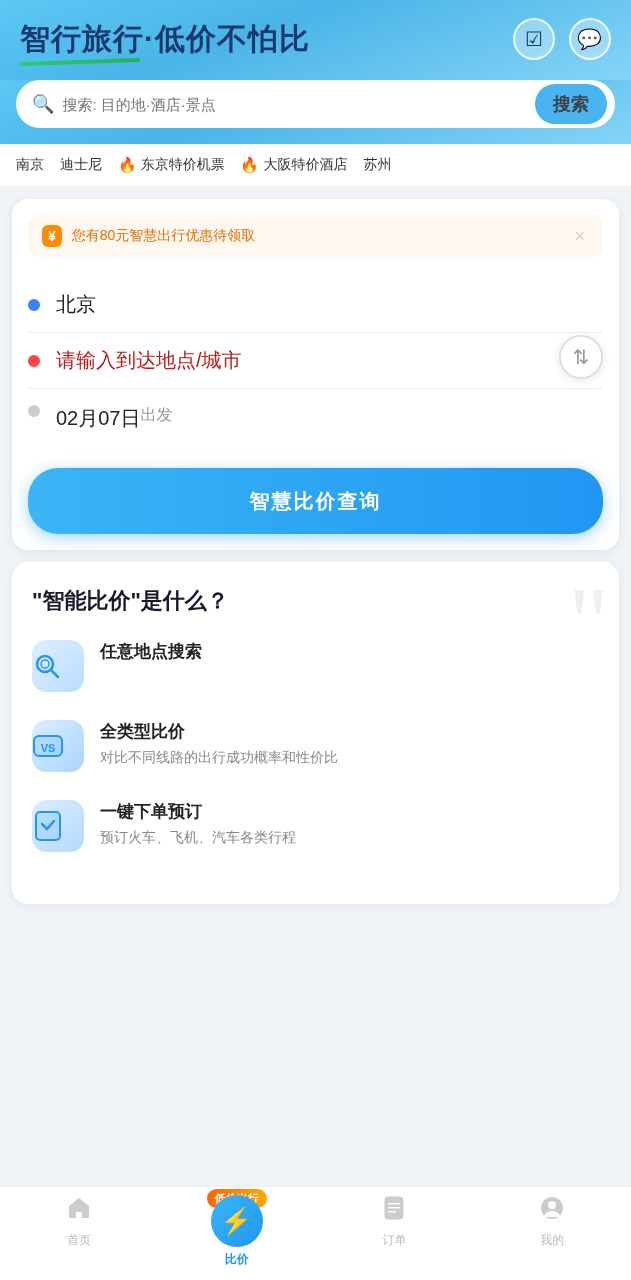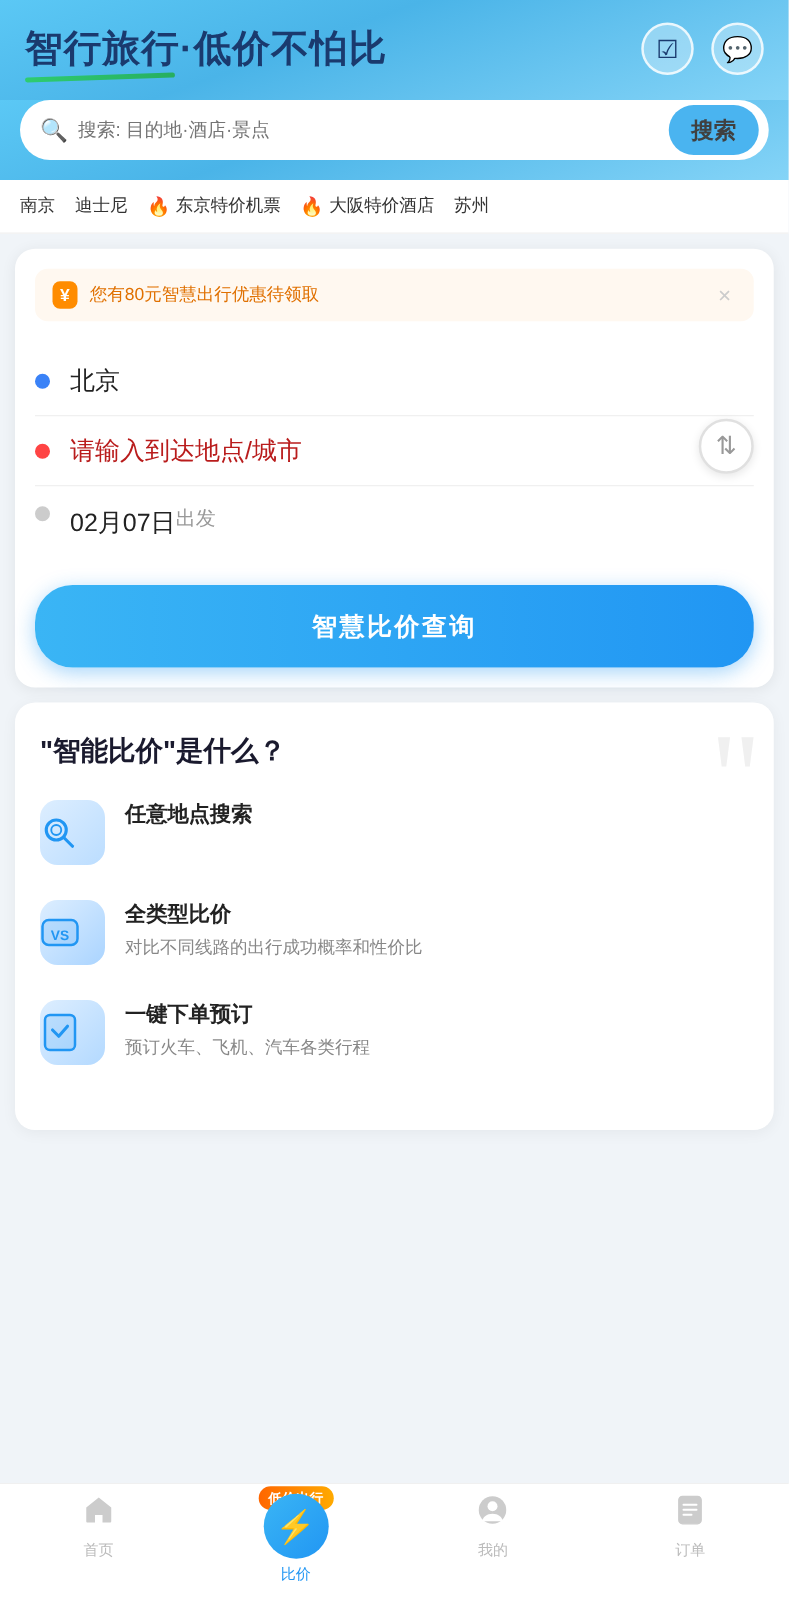--- a/index.html
+++ b/index.html
@@ -318,21 +318,21 @@
     }
     .nav-icon {
       font-size: 26px;
       color: #bbb;
       margin-bottom: 4px;
     }
     .nav-label {
       font-size: 12px;
       color: #bbb;
     }
-    .nav-label.active { color: #2196f3; font-weight: 400; text-align: right; }
+    .nav-label.active { color: #2196f3; font-weight: 700; text-align: right; }
     .nav-badge {
       position: absolute;
       top: -6px;
       left: 50%;
       transform: translateX(-50%);
       background: linear-gradient(90deg, #ff6600, #ffaa00);
       color: white;
       font-size: 11px;
       font-weight: 700;
       padding: 2px 8px;
@@ -509,33 +509,33 @@
       <div class="nav-circle-bg">
         <span class="nav-circle-icon">⚡</span>
       </div>
     </div>
     <span class="nav-label active">比价</span>
   </div>
 
   <div class="nav-item">
     <span class="nav-icon">
       <svg width="26" height="26" viewBox="0 0 26 26" fill="none">
-        <circle cx="13" cy="13" r="11" fill="#cccccc"></circle>
-        <circle cx="13" cy="10" r="4" fill="white"></circle>
-        <path d="M5 22C5 18.7 8.6 16 13 16C17.4 16 21 18.7 21 22" fill="white"></path>
-      </svg>
-    </span>
-    <span class="nav-label">我的</span>
-  </div>
-
-  <div class="nav-item">
-    <span class="nav-icon">
-      <svg width="26" height="26" viewBox="0 0 26 26" fill="none">
         <rect x="4" y="2" width="18" height="22" rx="3" fill="#cccccc"></rect>
         <rect x="4" y="2" width="18" height="22" rx="3" stroke="#cccccc"></rect>
         <rect x="7" y="8" width="12" height="1.5" rx="0.75" fill="white"></rect>
         <rect x="7" y="12" width="12" height="1.5" rx="0.75" fill="white"></rect>
         <rect x="7" y="16" width="8" height="1.5" rx="0.75" fill="white"></rect>
       </svg>
     </span>
     <span class="nav-label">订单</span>
   </div>
+
+  <div class="nav-item">
+    <span class="nav-icon">
+      <svg width="26" height="26" viewBox="0 0 26 26" fill="none">
+        <circle cx="13" cy="13" r="11" fill="#cccccc"></circle>
+        <circle cx="13" cy="10" r="4" fill="white"></circle>
+        <path d="M5 22C5 18.7 8.6 16 13 16C17.4 16 21 18.7 21 22" fill="white"></path>
+      </svg>
+    </span>
+    <span class="nav-label">我的</span>
+  </div>
 </div>
 
 </body></html>

